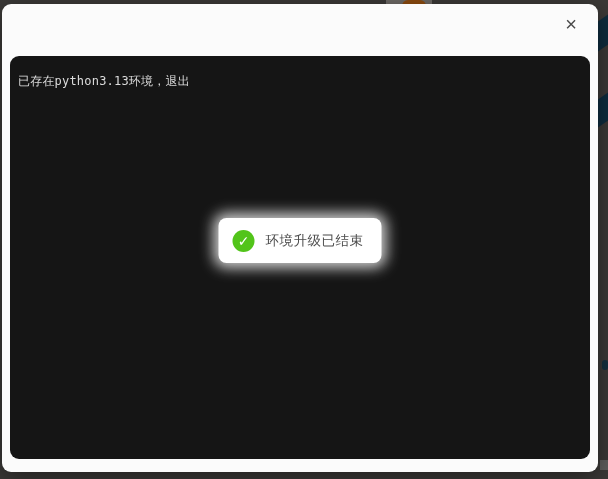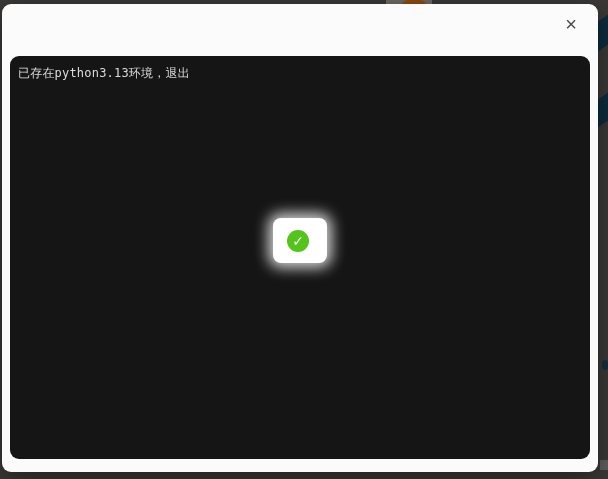--- a/index.html
+++ b/index.html
@@ -54,21 +54,21 @@
   }
 
   
   .terminal {
     position: absolute; left: 8px; top: 52px; width: 580px; height: 403px;
     background: #151515; border-radius: 9px;
     padding: 9px 8px;
   }
   .terminal-line {
     font-family: "DejaVu Sans Mono", "Liberation Mono", monospace;
-    font-size: 12px; color: #dcdcdc; letter-spacing: .2px;
+    font-size: 12px; color: #dcdcdc; letter-spacing: .2px; margin-top: 8px;
   }
 
   
   .toast {
     position: absolute; top: 162px; left: 50%; transform: translateX(-50%);
     height: 45px; padding: 0 18px 0 14px;
     background: #ffffff; border-radius: 8px;
     display: flex; align-items: center; gap: 11px;
     box-shadow: 0 0 14px 5px rgba(255,255,255,.8);
     white-space: nowrap;
@@ -97,16 +97,17 @@
 
 
   <div class="modal-close">×</div>
 
   <div class="terminal">
 
     <div class="terminal-line">已存在python3.13环境，退出</div>
 
     <div class="toast">
       <div class="toast-check">✓</div>
+      <div class="toast-message">环境升级已结束</div>
     </div>
 
   </div>
 </div>
 
 </body></html>

